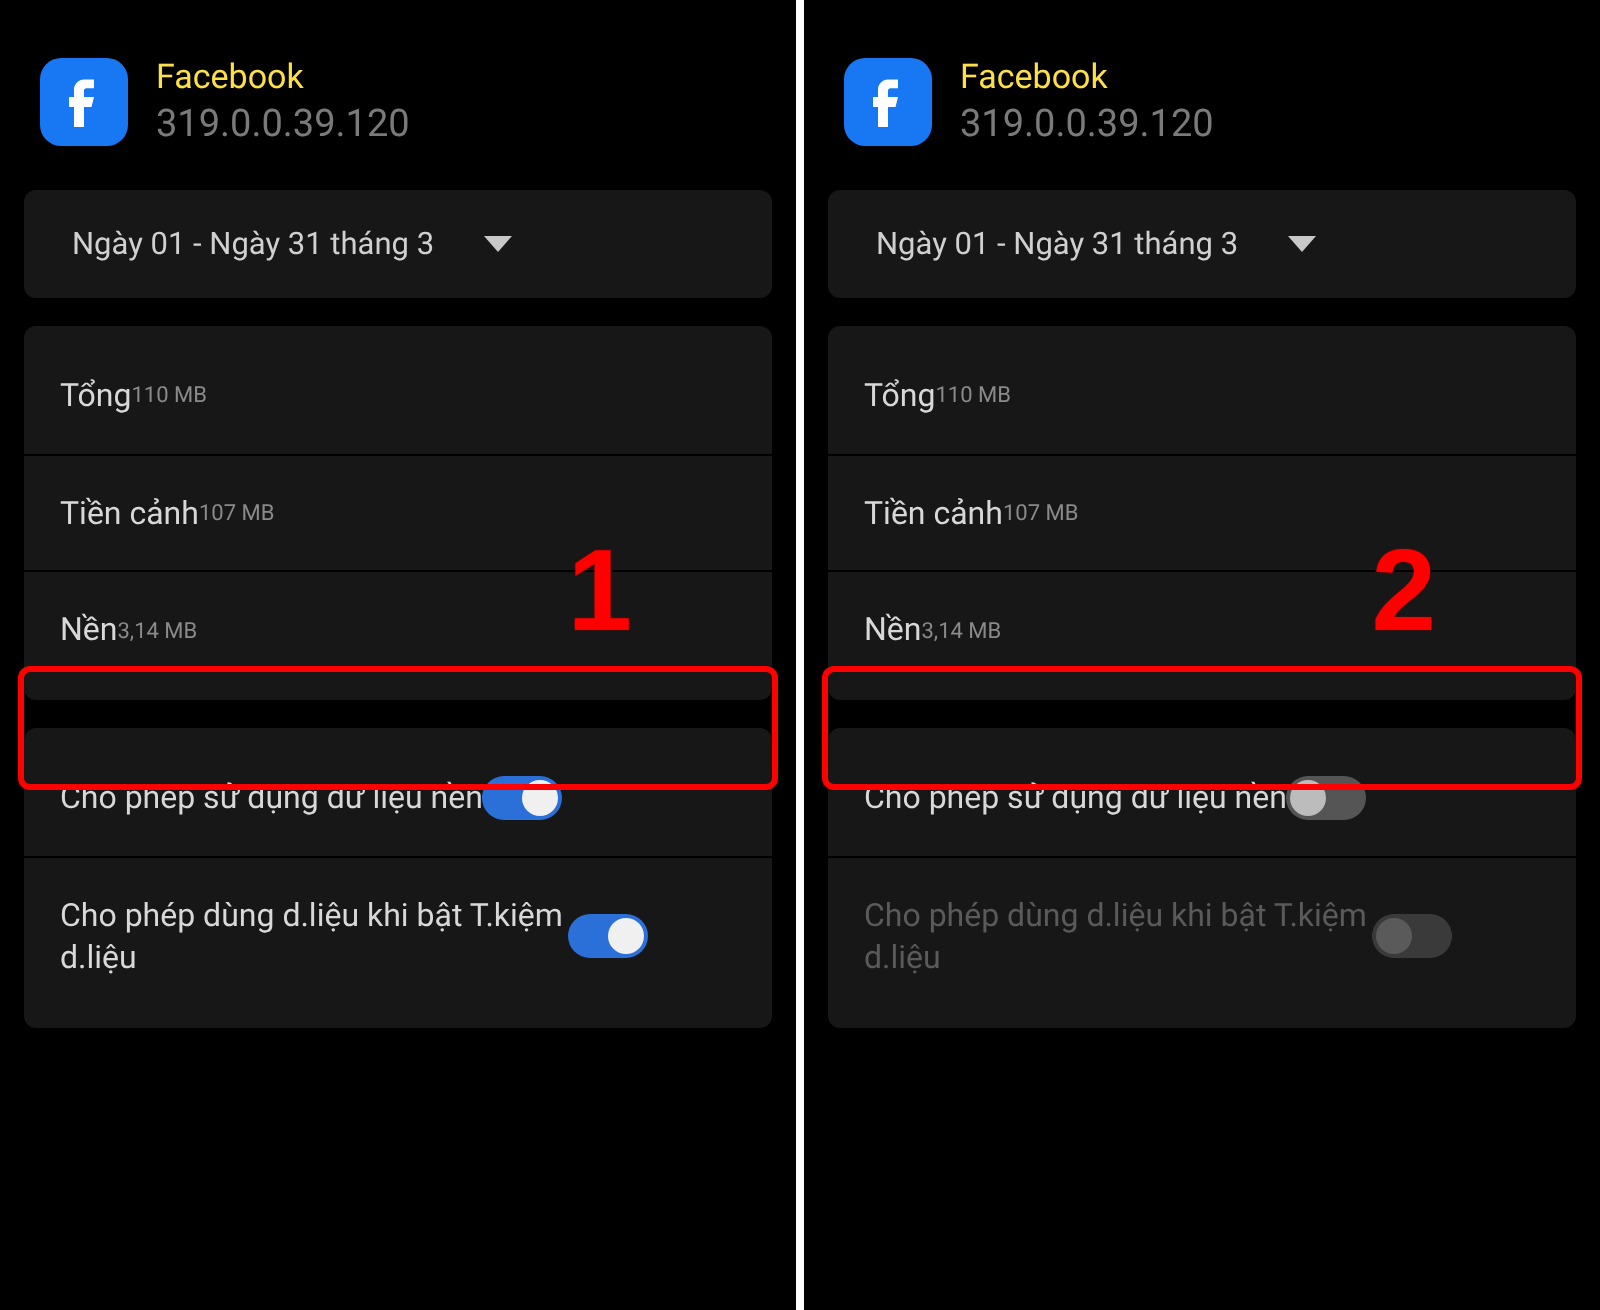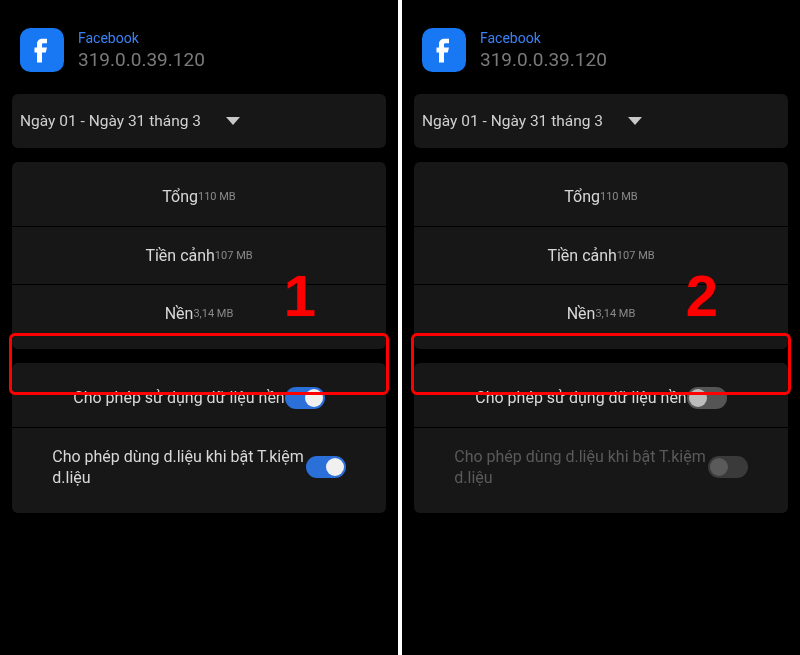--- a/index.html
+++ b/index.html
@@ -31,36 +31,36 @@
   width: 44px;
   height: 44px;
   border-radius: 24%;
   background: #1877f2;
   display: flex;
   align-items: center;
   justify-content: center;
 }
 .app-icon svg { width: 30px; height: 30px; }
 .app-title {
-  color: #3b82f6;
-  font-size: 14px;
+  color: #fde047;
+  font-size: 17px;
   line-height: 1.3;
 }
 .app-version {
   color: #7a7a7a;
   font-size: 19px;
 }
 .date-bar {
   background: #171717;
   margin: 8px 12px 0 12px;
   border-radius: 6px;
   display: flex;
   align-items: center;
   gap: 25px;
-  padding: 18px 8px;
+  padding: 18px 24px;
   cursor: pointer;
 }
 .date-bar .date-text {
   color: #d0d0d0;
   font-size: 15.5px;
 }
 .chev-down {
   width: 0; height: 0;
   border-left: 7px solid transparent;
   border-right: 7px solid transparent;
@@ -68,21 +68,21 @@
 }
 .card {
   background: #171717;
   margin: 14px 12px 0 12px;
   border-radius: 6px;
   padding: 6px 0;
 }
 .row {
   display: flex;
   align-items: center;
-  justify-content: center;
+  justify-content: flex-start;
   padding: 18px 18px;
   border-bottom: 1px solid #000;
   position: relative;
 }
 .row:last-child { border-bottom: none; }
 .row-label {
   color: #d8d8d8;
   font-size: 16px;
   line-height: 1.35;
   max-width: 75%;

